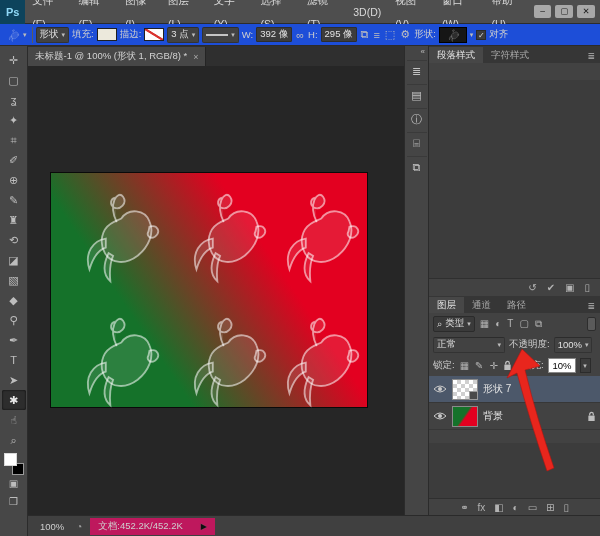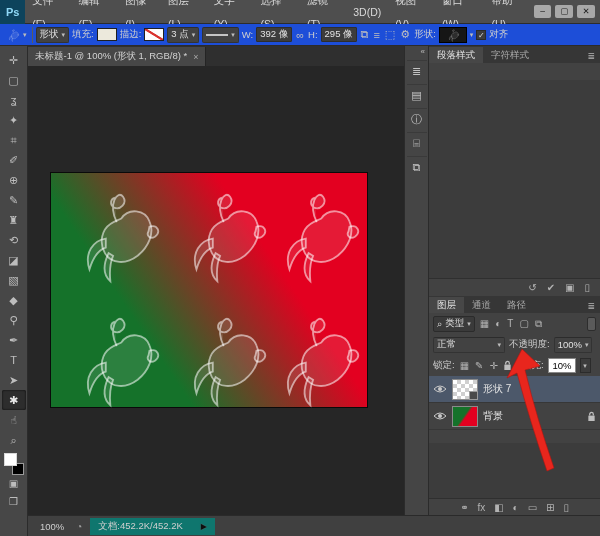--- a/index.html
+++ b/index.html
@@ -120,21 +120,21 @@
   .layer-lock { margin-left:auto; }
   .layers-fill { position:absolute; left:0; right:0; bottom:17px; top:147px; background:#3c3c3c; }
   .panelB .pfooter { height:17px; gap:9px; justify-content:center; }
 
   
   .statusbar { position:absolute; left:28px; right:0; bottom:0; height:21px; background:#404040;
                border-top:1px solid #2a2a2a; display:flex; align-items:center; gap:8px;
                padding:0 8px; font-size:9.5px; color:#cfcfcf; }
   .zoom-field { padding:1px 4px; }
   .pie { color:#9f9f9f; font-size:10px; }
-  .doc-info { background:#0f766e; padding:2px 8px; display:flex; gap:18px; align-items:center; }
+  .doc-info { background:#be185d; padding:2px 8px; display:flex; gap:18px; align-items:center; }
   .doc-info .tri { color:#1f1f1f; text-shadow:0 0 1px #777; font-size:8px; color:#0e0e0e; }
 
   
   .arrow { position:absolute; left:505px; top:347px; width:62px; height:126px; z-index:9; pointer-events:none; }
 </style>
 </head>
 <body>
 
 <svg width="0" height="0" style="position:absolute">
   <defs>

